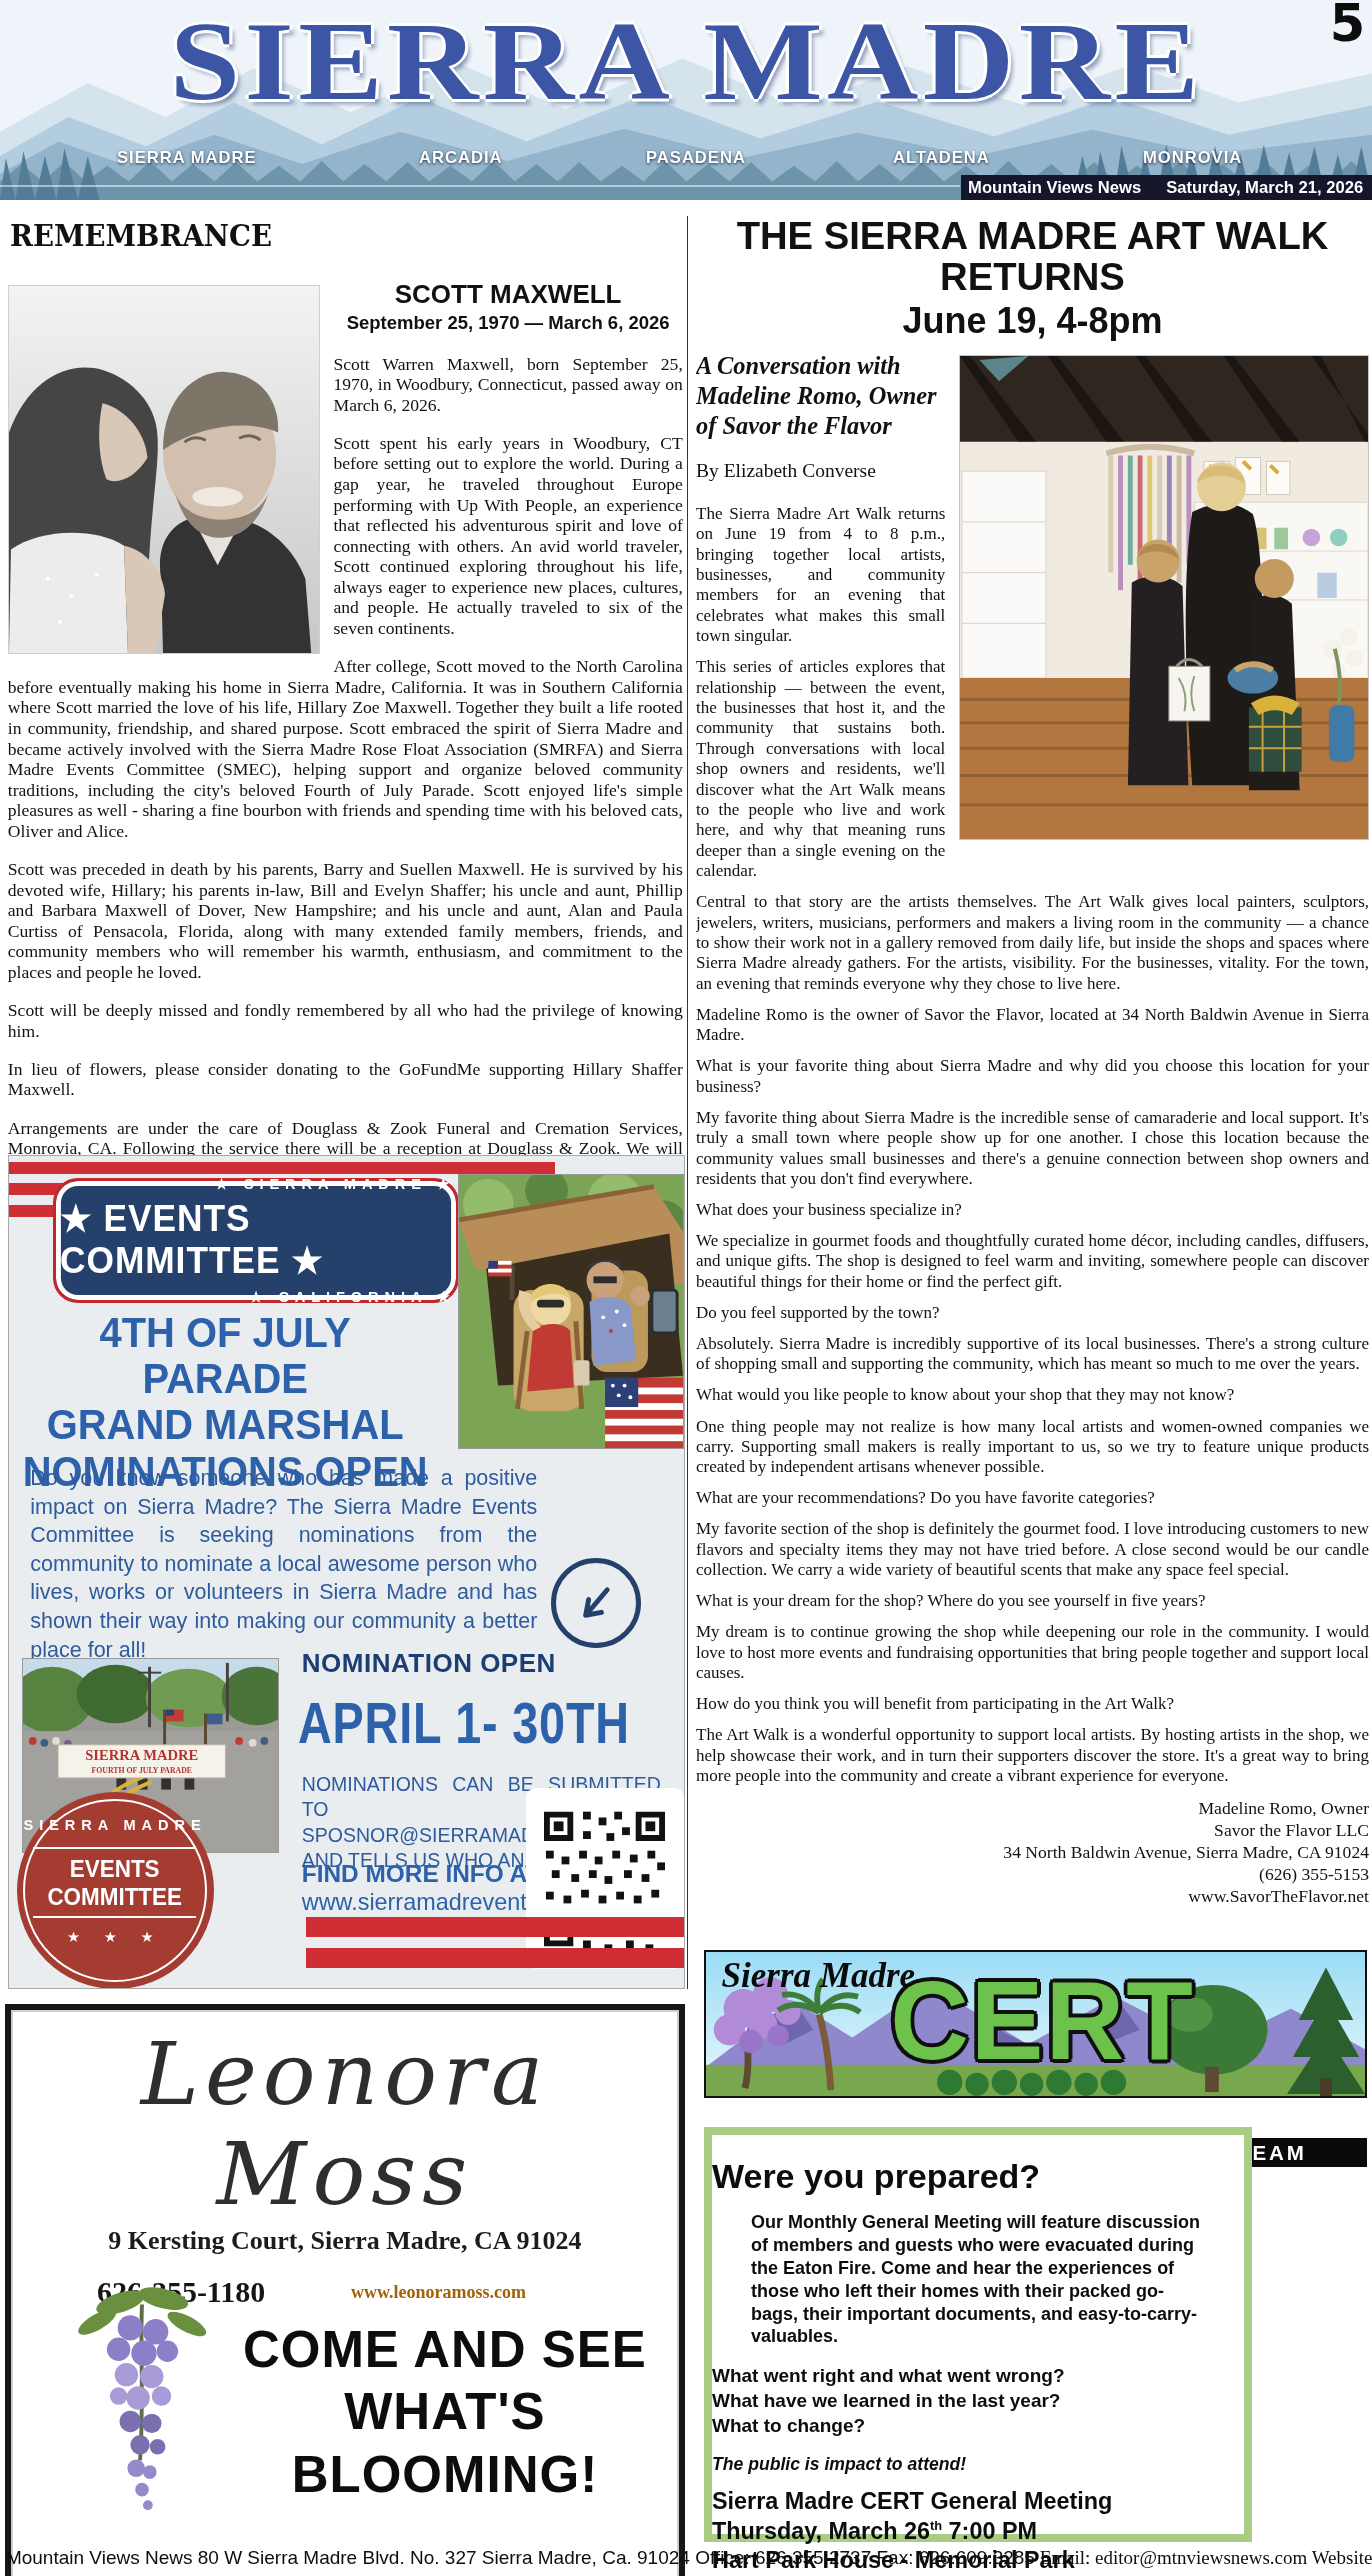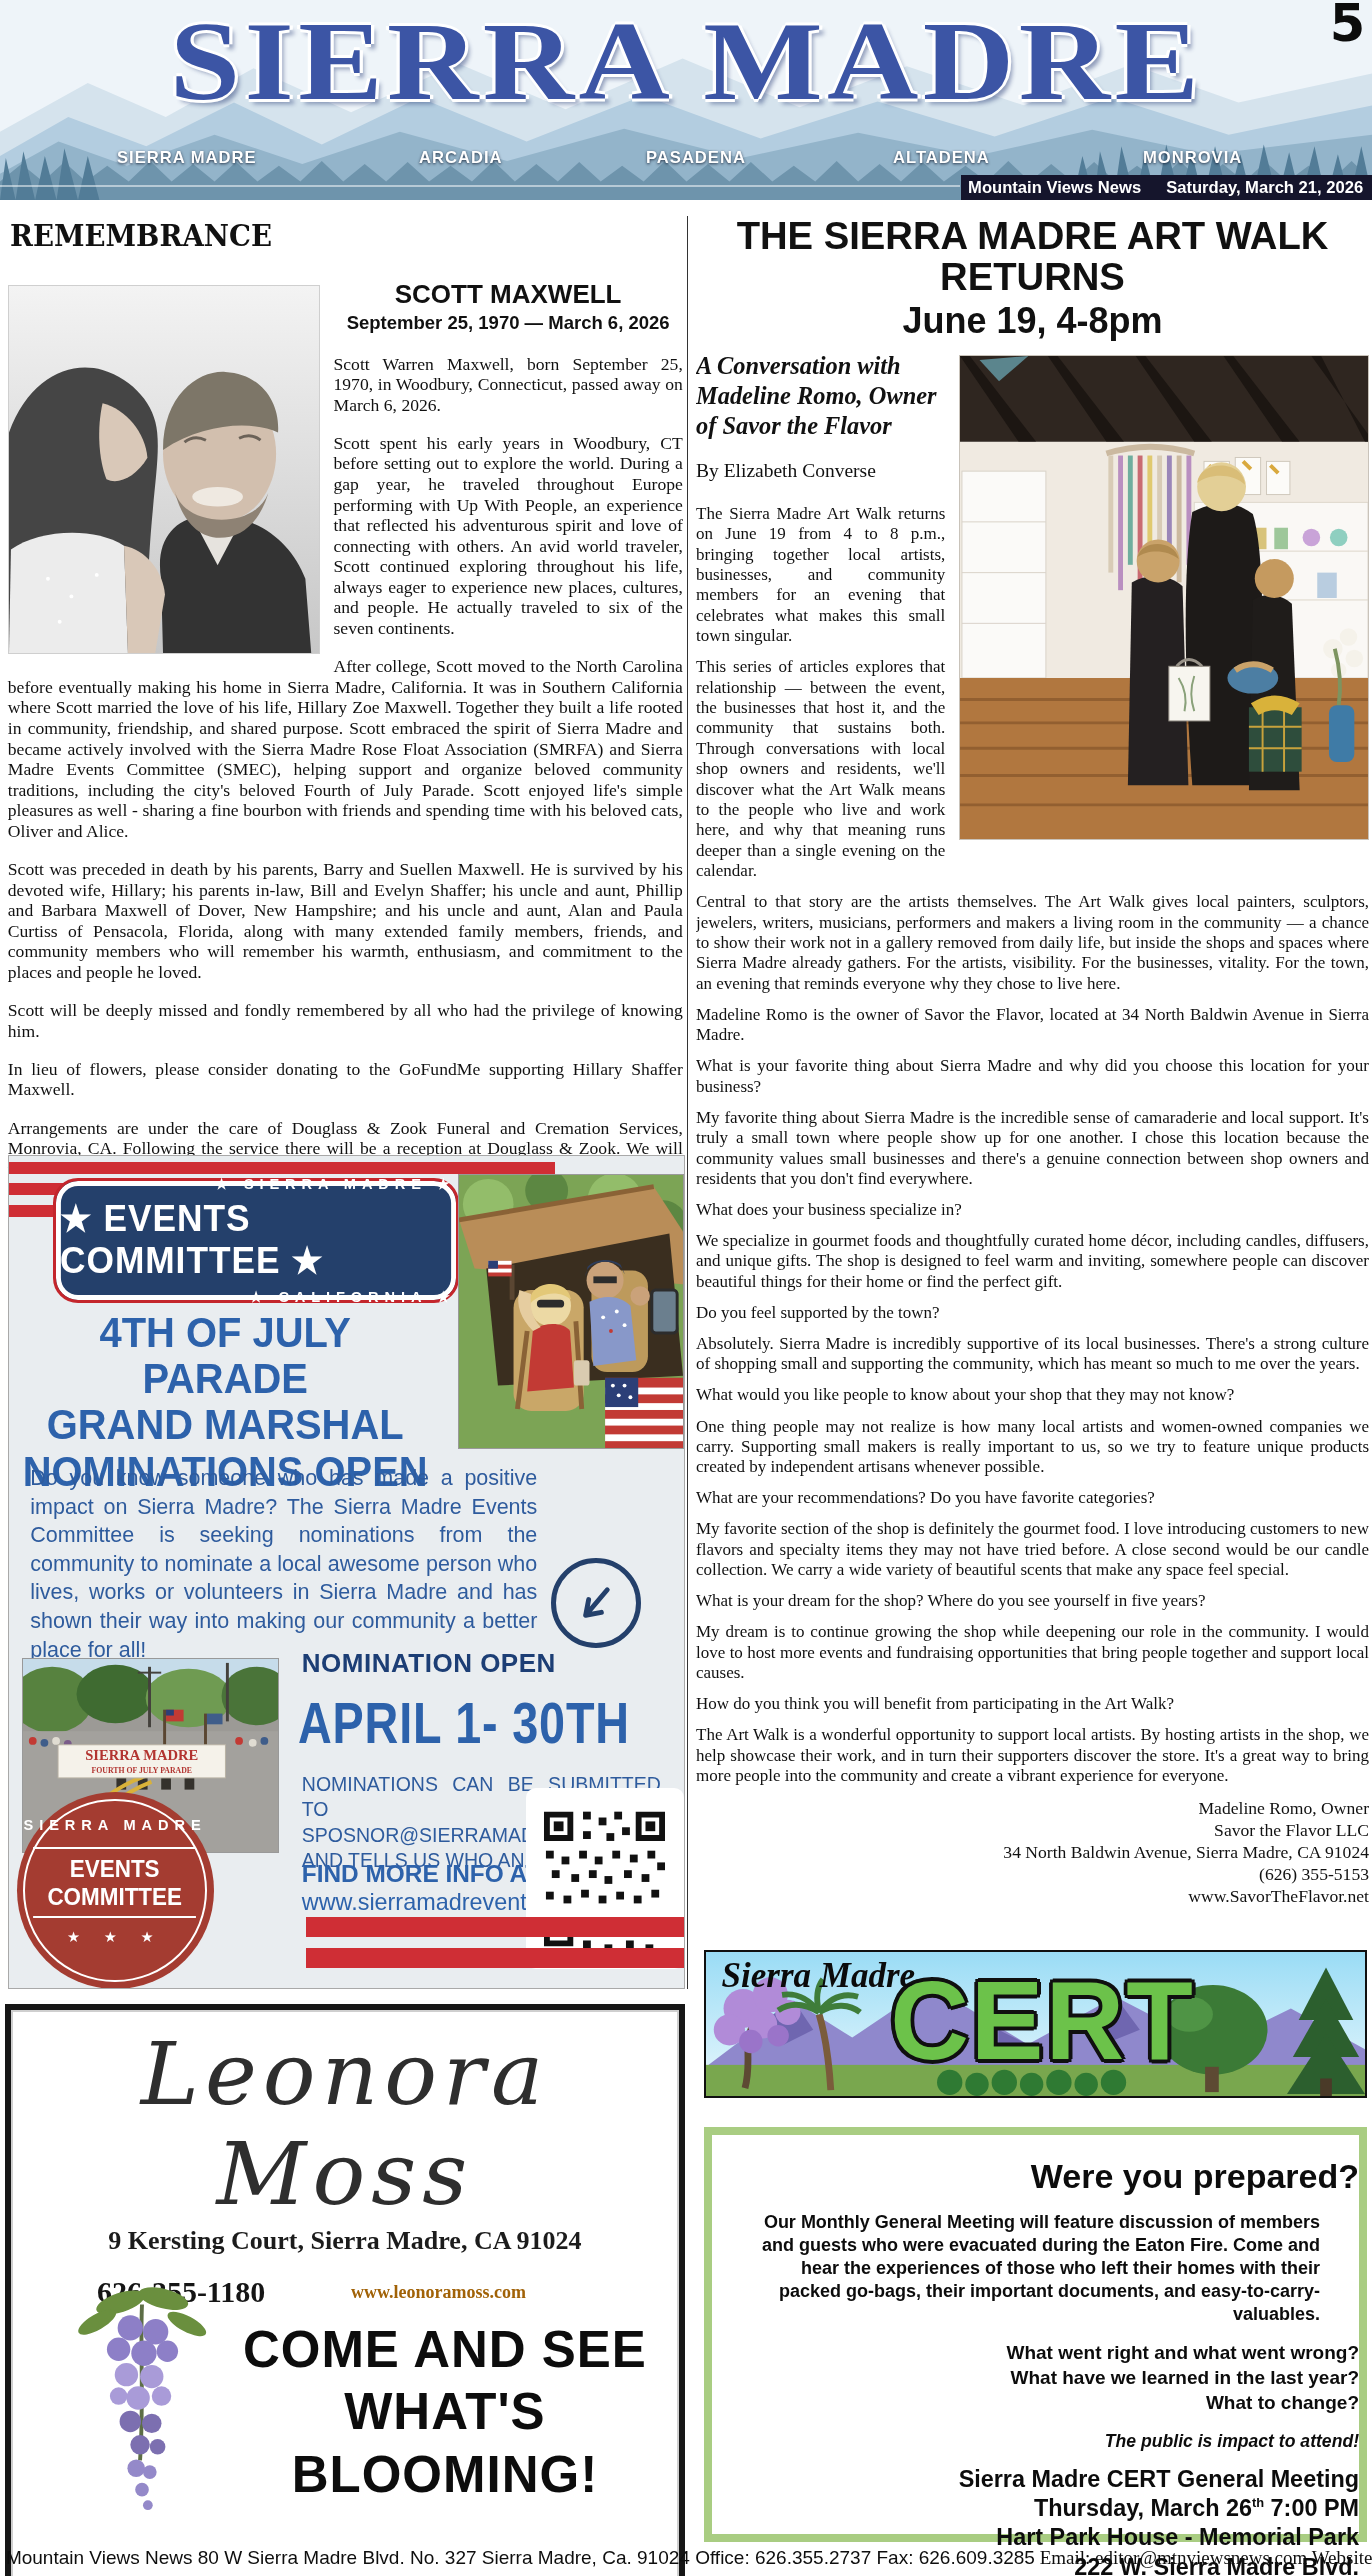--- a/index.html
+++ b/index.html
@@ -100,27 +100,27 @@
   .cert-brand{position:absolute;left:15.6px;top:3.9px;font-family:"Liberation Serif",serif;font-style:italic;
      font-weight:700;font-size:35px;color:#0b0b0b;z-index:3;}
   .cert-word{position:absolute;left:127px;top:13.7px;width:419px;text-align:center;z-index:2;
      font-family:"Liberation Sans",sans-serif;font-weight:800;font-size:109px;line-height:1;color:#6cc24a;
      letter-spacing:2px;transform:scaleY(1.02);
      text-shadow:-3.9px 0 0 #101010,3.9px 0 0 #101010,0 -3.9px 0 #101010,0 3.9px 0 #101010,
                  -2.9px -2.9px 0 #101010,2.9px -2.9px 0 #101010,-2.9px 2.9px 0 #101010,2.9px 2.9px 0 #101010;}
   .cert-band{position:absolute;left:0;top:148px;width:663px;height:29px;background:#0a0a0a;color:#fff;
      font-family:"Liberation Sans",sans-serif;font-weight:700;font-size:20.5px;letter-spacing:2.9px;
      display:flex;align-items:center;justify-content:center;margin-top:40px;}
-  .cert-body{position:absolute;left:0;top:177px;width:663px;height:415px;background:#fff;
-     border:8.8px solid #a9cd82;box-sizing:border-box;text-align:right;
+  .cert-body{position:absolute;left:0;top:177px;width:548px;height:415px;background:#fff;
+     border:8.8px solid #a9cd82;box-sizing:border-box;text-align:left;
      font-family:"Liberation Sans",sans-serif;color:#0c0c0c;}
   .cb-title{margin-top:21.5px;font-weight:700;font-size:34px;}
   .cb-para{margin:15.6px 39px 0;font-weight:700;font-size:18px;line-height:1.27;}
   .cb-q{font-weight:700;font-size:19px;line-height:1.32;}
-  .cb-qs{margin-top:14.6px;padding-left:13px;}
+  .cb-qs{margin-top:14.6px;}
   .cb-welcome{margin-top:15.6px;font-weight:700;font-style:italic;font-size:17.6px;}
   .cb-meet{margin-top:12.7px;font-weight:700;font-size:23.4px;line-height:1.26;}
   .cb-meet sup{font-size:.55em;}
 
   
   .footer{position:absolute;left:5.9px;top:2547px;width:1363px;white-space:nowrap;font-size:19px;color:#0e0e0e;}
   .footer .f-sans{font-family:"Liberation Sans",sans-serif;}
   .footer .f-serif{font-family:"Liberation Serif",serif;}
 </style>
 </head>

